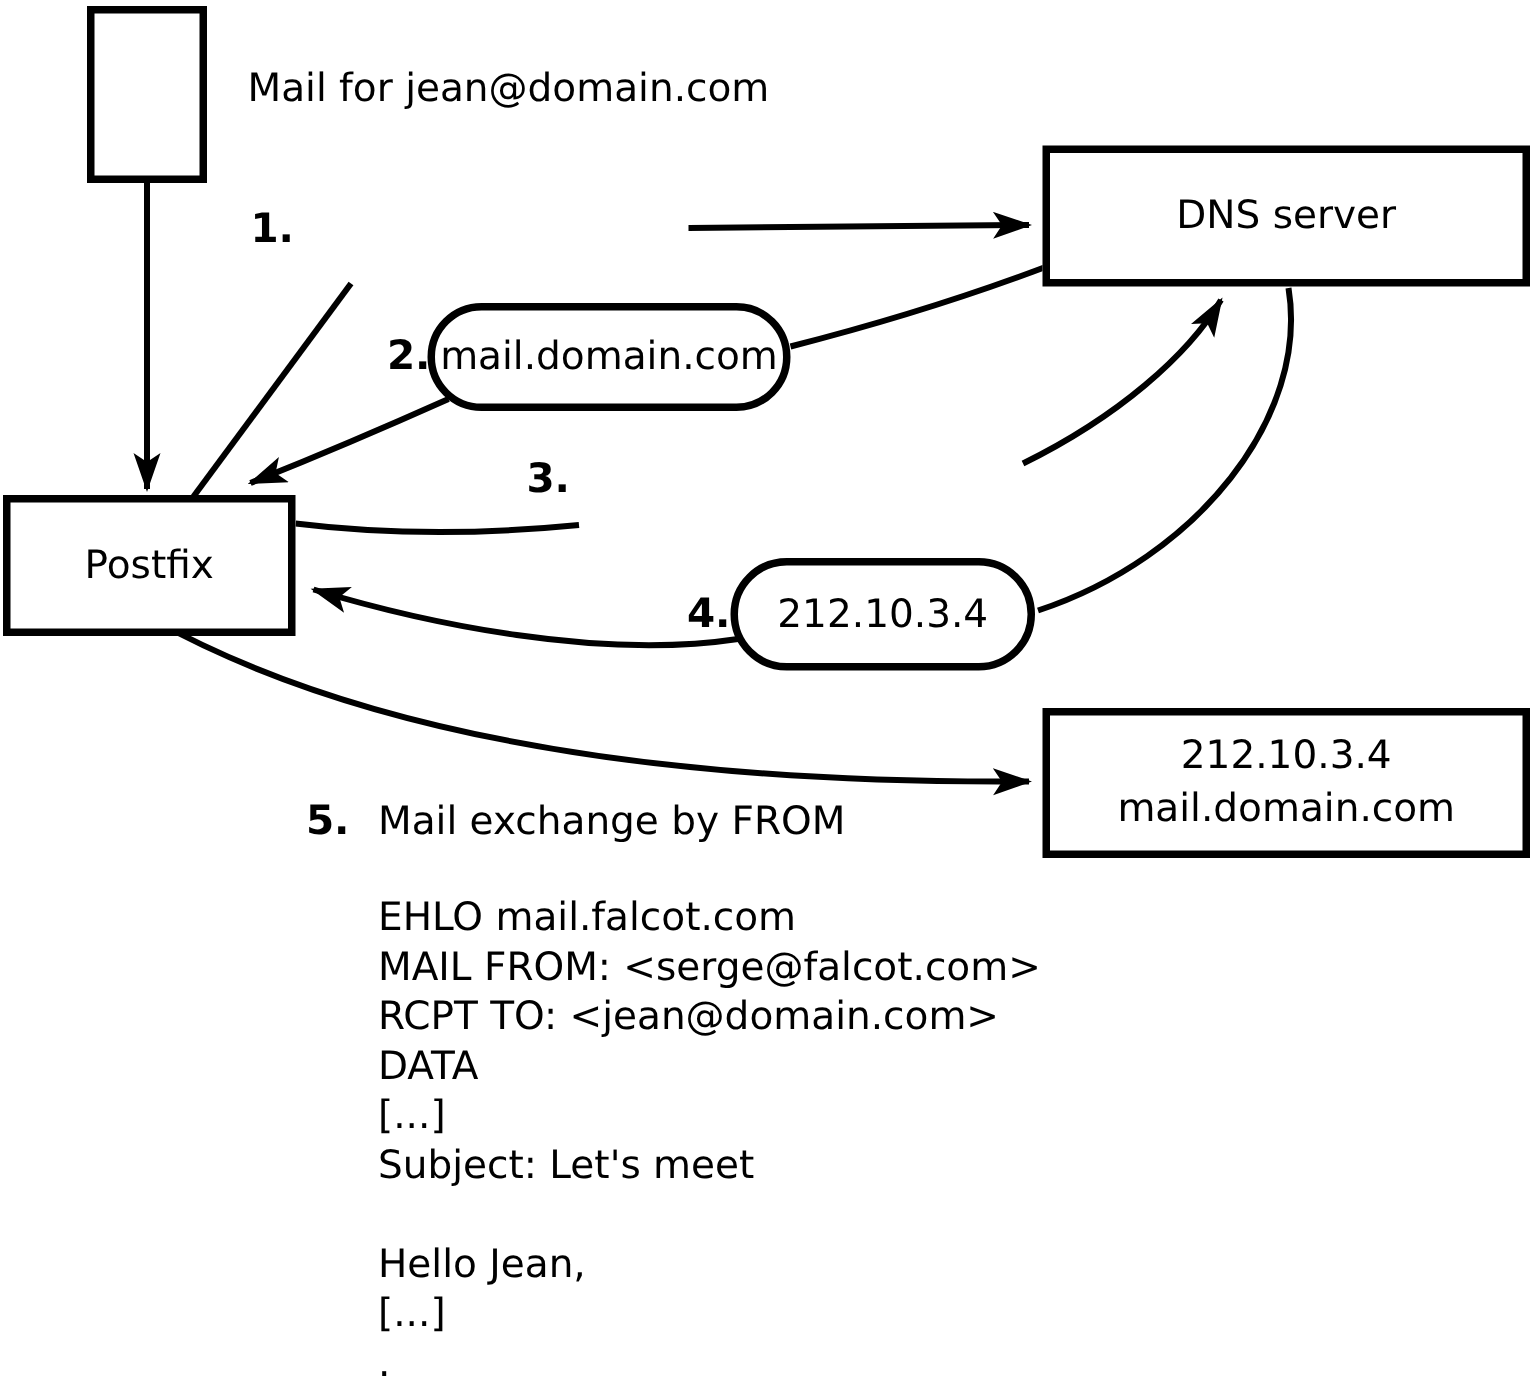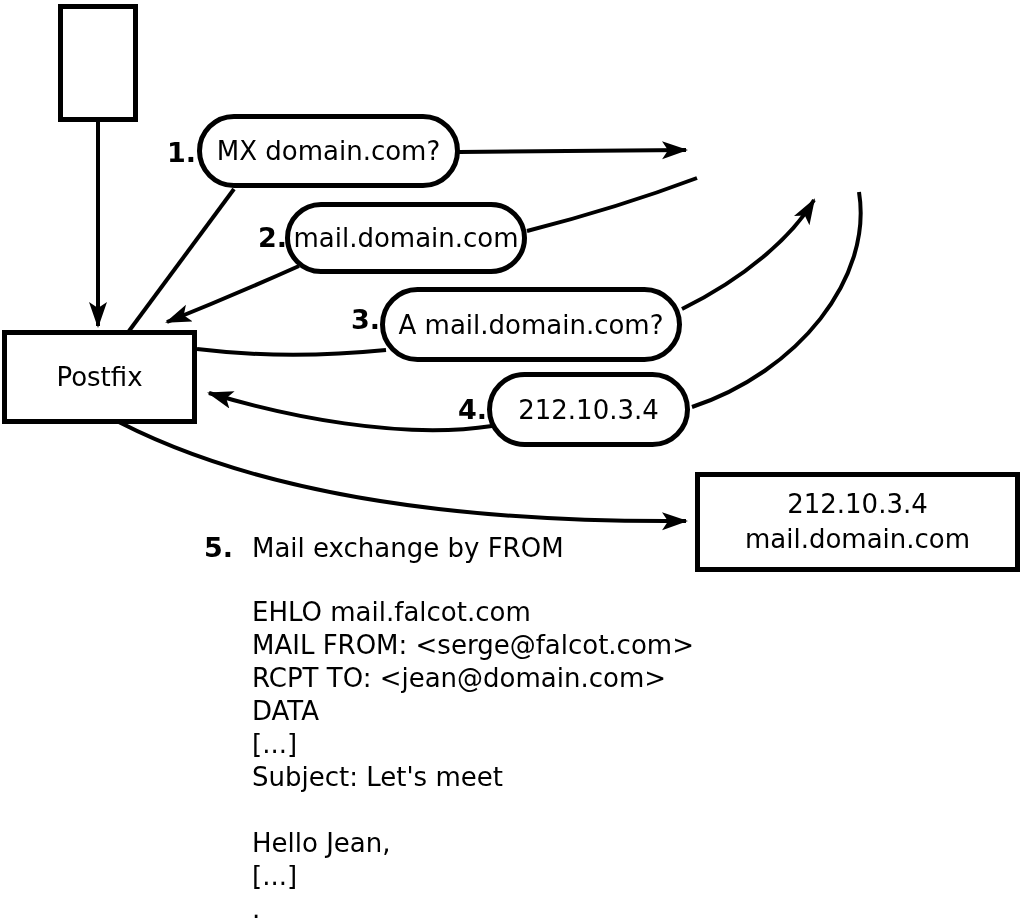--- a/index.html
+++ b/index.html
@@ -37,47 +37,45 @@
       <path d="M197,349 C262,357 325,356 386,350"></path>
       <path d="M682,309 C745,278 792,237 814,200" marker-end="url(#ah)"></path>
       <path d="M859,192 C873,278 798,372 692,407"></path>
       <path d="M492,426 C400,440 285,416 209,393" marker-end="url(#ah)"></path>
       <path d="M102,413 C235,487 430,523 686,521" marker-end="url(#ah)"></path>
     </g>
   </svg>
 
   <div class="node" style="left:58px;top:4px;width:80px;height:118px;"></div>
 
+  <div class="freetext" style="left:165px;top:42px;">Mail for jean@domain.com</div>
 
   <div class="node" style="left:2px;top:330px;width:195px;height:94px;">
     <span>Postfix</span>
   </div>
 
+  <div class="node" style="left:695px;top:97px;width:325px;height:94px;">
+    <span>DNS server</span>
+  </div>
 
   <div class="node" style="left:695px;top:472px;width:325px;height:100px;">
     <span class="stack">
       <span>212.10.3.4</span>
       <span>mail.domain.com</span>
     </span>
   </div>
 
   <div class="num" style="left:136px;top:136px;width:60px;">1.</div>
-  <div class="node pill" style="left:197px;top:114px;width:263px;height:74px;">
-    <span>MX domain.com?</span>
-  </div>
 
   <div class="num" style="left:227px;top:221px;width:60px;">2.</div>
   <div class="node pill" style="left:285px;top:202px;width:242px;height:72px;">
     <span>mail.domain.com</span>
   </div>
 
   <div class="num" style="left:320px;top:303px;width:60px;">3.</div>
-  <div class="node pill" style="left:380px;top:287px;width:302px;height:75px;">
-    <span>A mail.domain.com?</span>
-  </div>
 
   <div class="num" style="left:427px;top:393px;width:60px;">4.</div>
   <div class="node pill" style="left:487px;top:372px;width:203px;height:75px;">
     <span>212.10.3.4</span>
   </div>
 
   <div class="num" style="left:173px;top:531px;width:60px;">5.</div>
   <div class="freetext" style="left:252px;top:531px;">Mail exchange by FROM</div>
 
   <pre class="smtp" style="left:252px;top:596px;">EHLO mail.falcot.com

